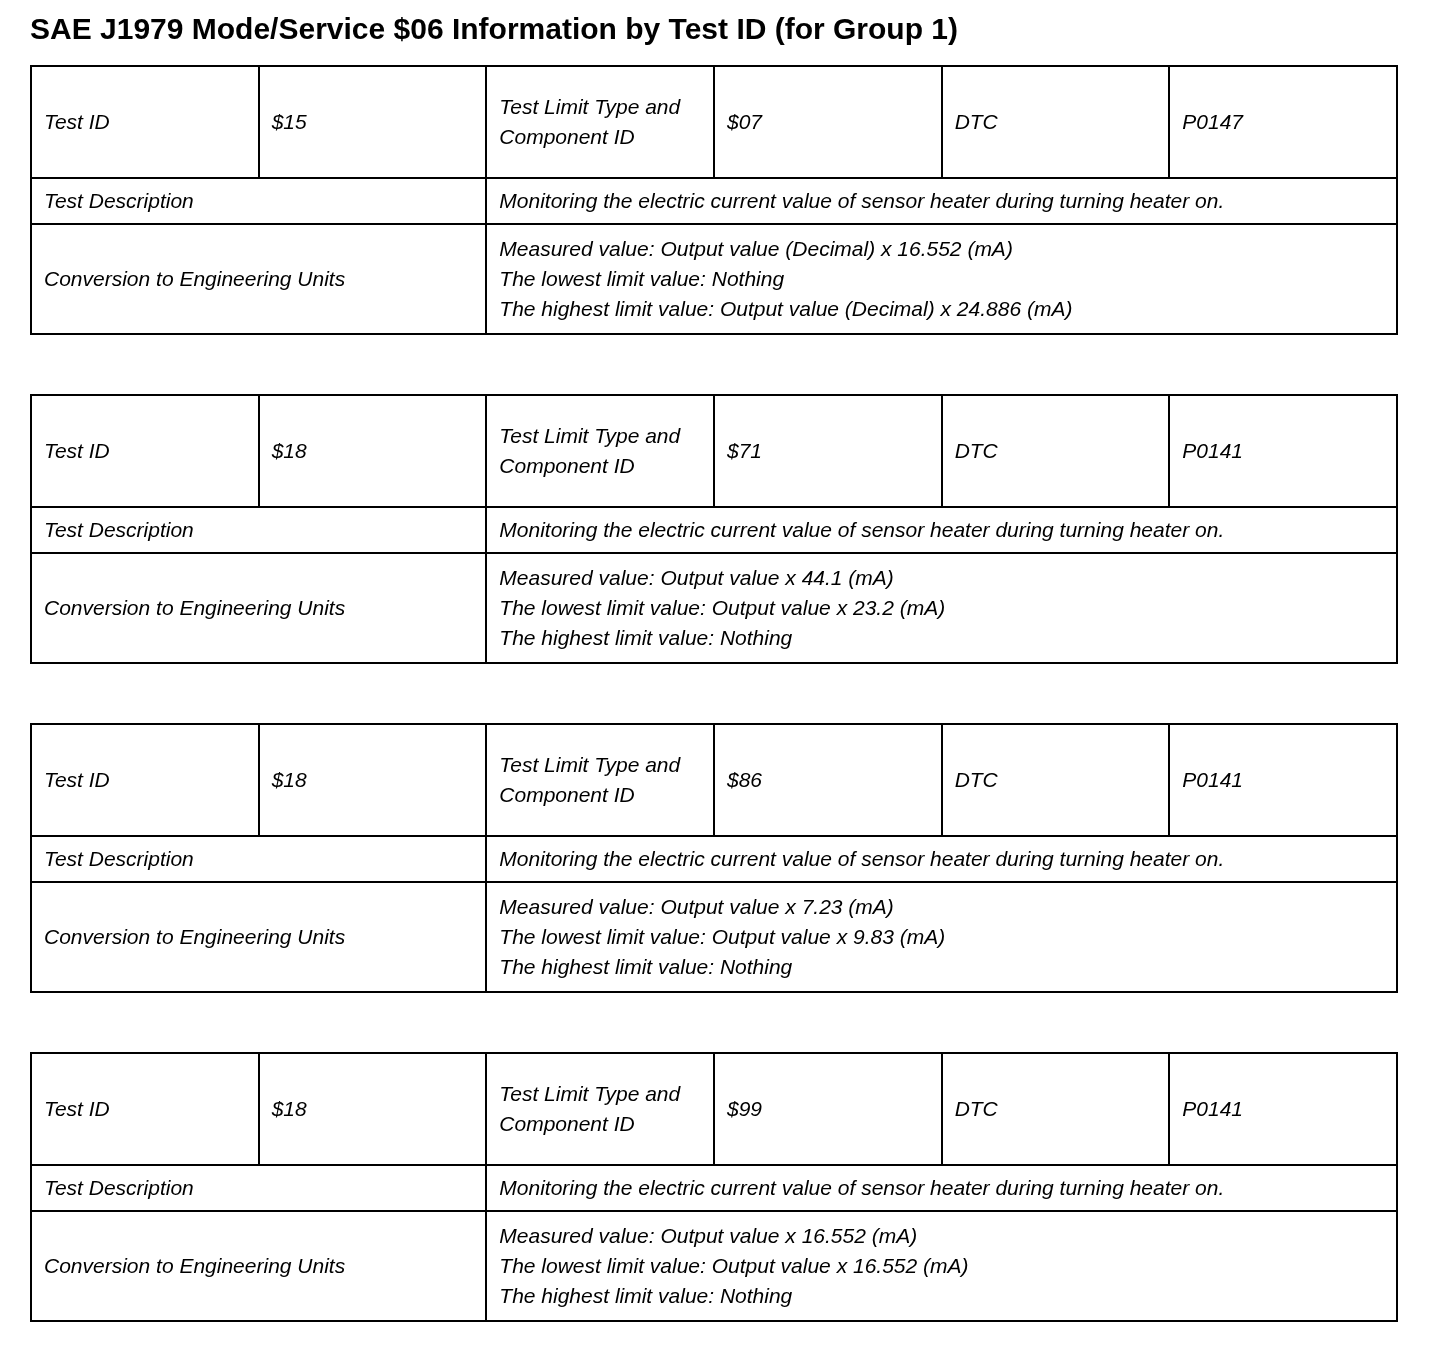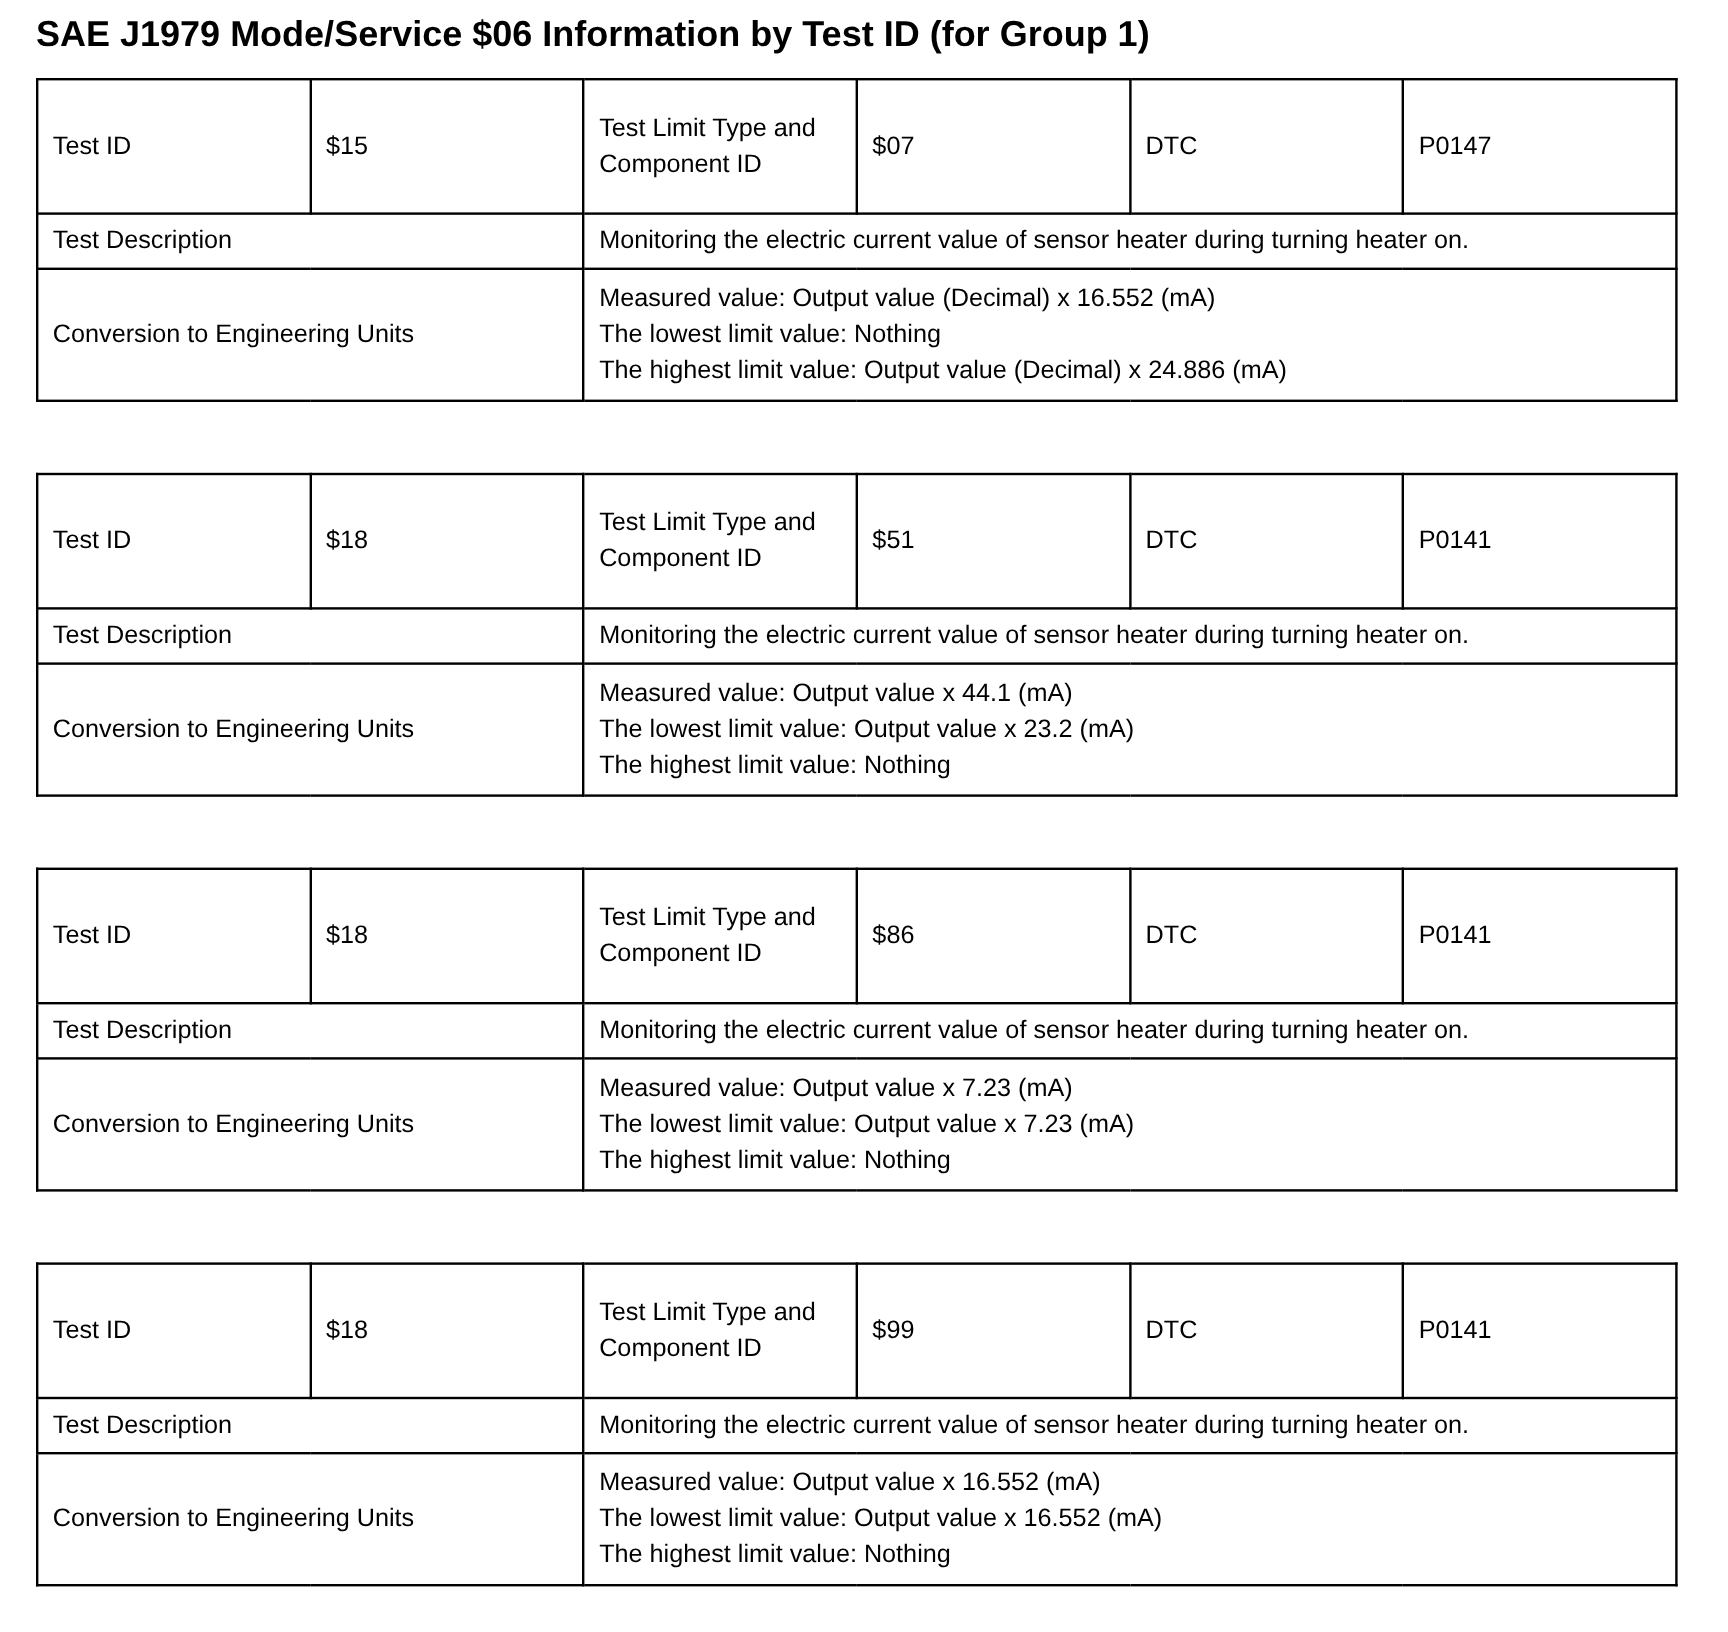--- a/index.html
+++ b/index.html
@@ -20,20 +20,21 @@
     font-weight: bold;
     margin: 0 0 20px 0;
     line-height: 1.1;
   }
   table.info-table {
     border-collapse: collapse;
     table-layout: fixed;
     width: 1368px;
     margin: 0 15px 59px 0;
     font-size: 21px;
+    font-style: italic;
   }
   table.info-table:last-child { margin-bottom: 0; }
   table.info-table td {
     border: 2px solid #000000;
     padding: 6px 10px 6px 12px;
     vertical-align: middle;
     line-height: 1.42;
     word-wrap: break-word;
   }
   tr.row-head { height: 112px; }
@@ -88,21 +89,21 @@
         <col class="c">
         <col class="c">
         <col class="c">
         <col class="c">
       </colgroup>
     <tbody>
         <tr class="row-head">
       <td>Test ID</td>
       <td>$18</td>
       <td>Test Limit Type and Component ID</td>
-      <td>$51</td>
+      <td>$71</td>
       <td>DTC</td>
       <td>P0141</td>
     </tr>
     <tr class="row-desc">
       <td colspan="2">Test Description</td>
       <td colspan="4">Monitoring the electric current value of sensor heater during turning heater on.</td>
     </tr>
     <tr class="row-conv">
       <td colspan="2">Conversion to Engineering Units</td>
       <td colspan="4">
@@ -133,21 +134,21 @@
       <td>P0141</td>
     </tr>
     <tr class="row-desc">
       <td colspan="2">Test Description</td>
       <td colspan="4">Monitoring the electric current value of sensor heater during turning heater on.</td>
     </tr>
     <tr class="row-conv">
       <td colspan="2">Conversion to Engineering Units</td>
       <td colspan="4">
         <div>Measured value: Output value x 7.23 (mA)</div>
-        <div>The lowest limit value: Output value x 7.23 (mA)</div>
+        <div>The lowest limit value: Output value x 9.83 (mA)</div>
         <div>The highest limit value: Nothing</div>
       </td>
     </tr>
   </tbody>
     </table>
 
   <table class="info-table">
     <colgroup>
         <col class="c">
         <col class="c">

